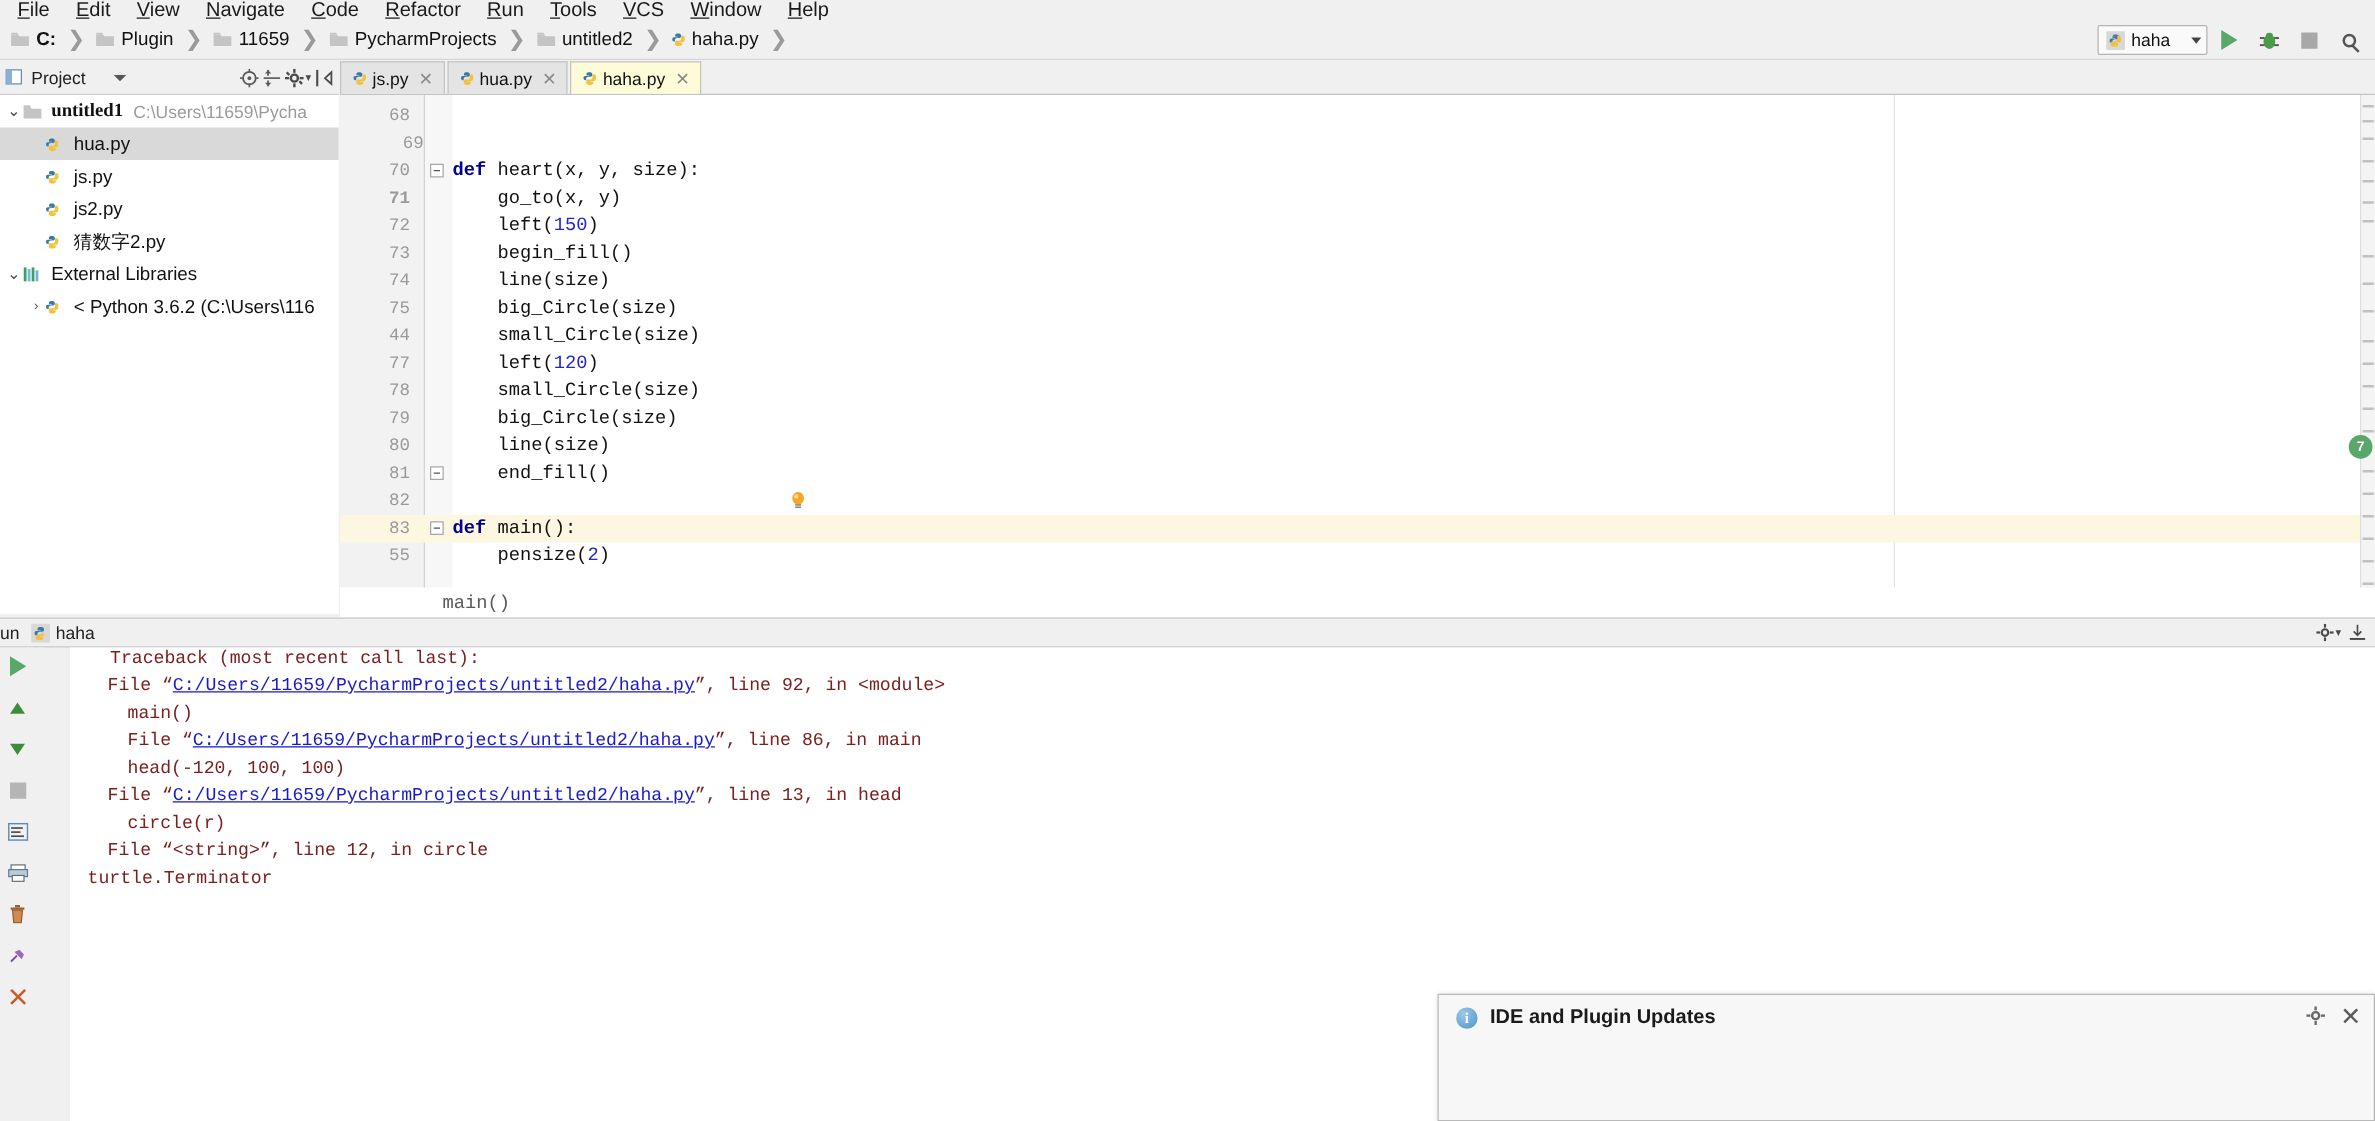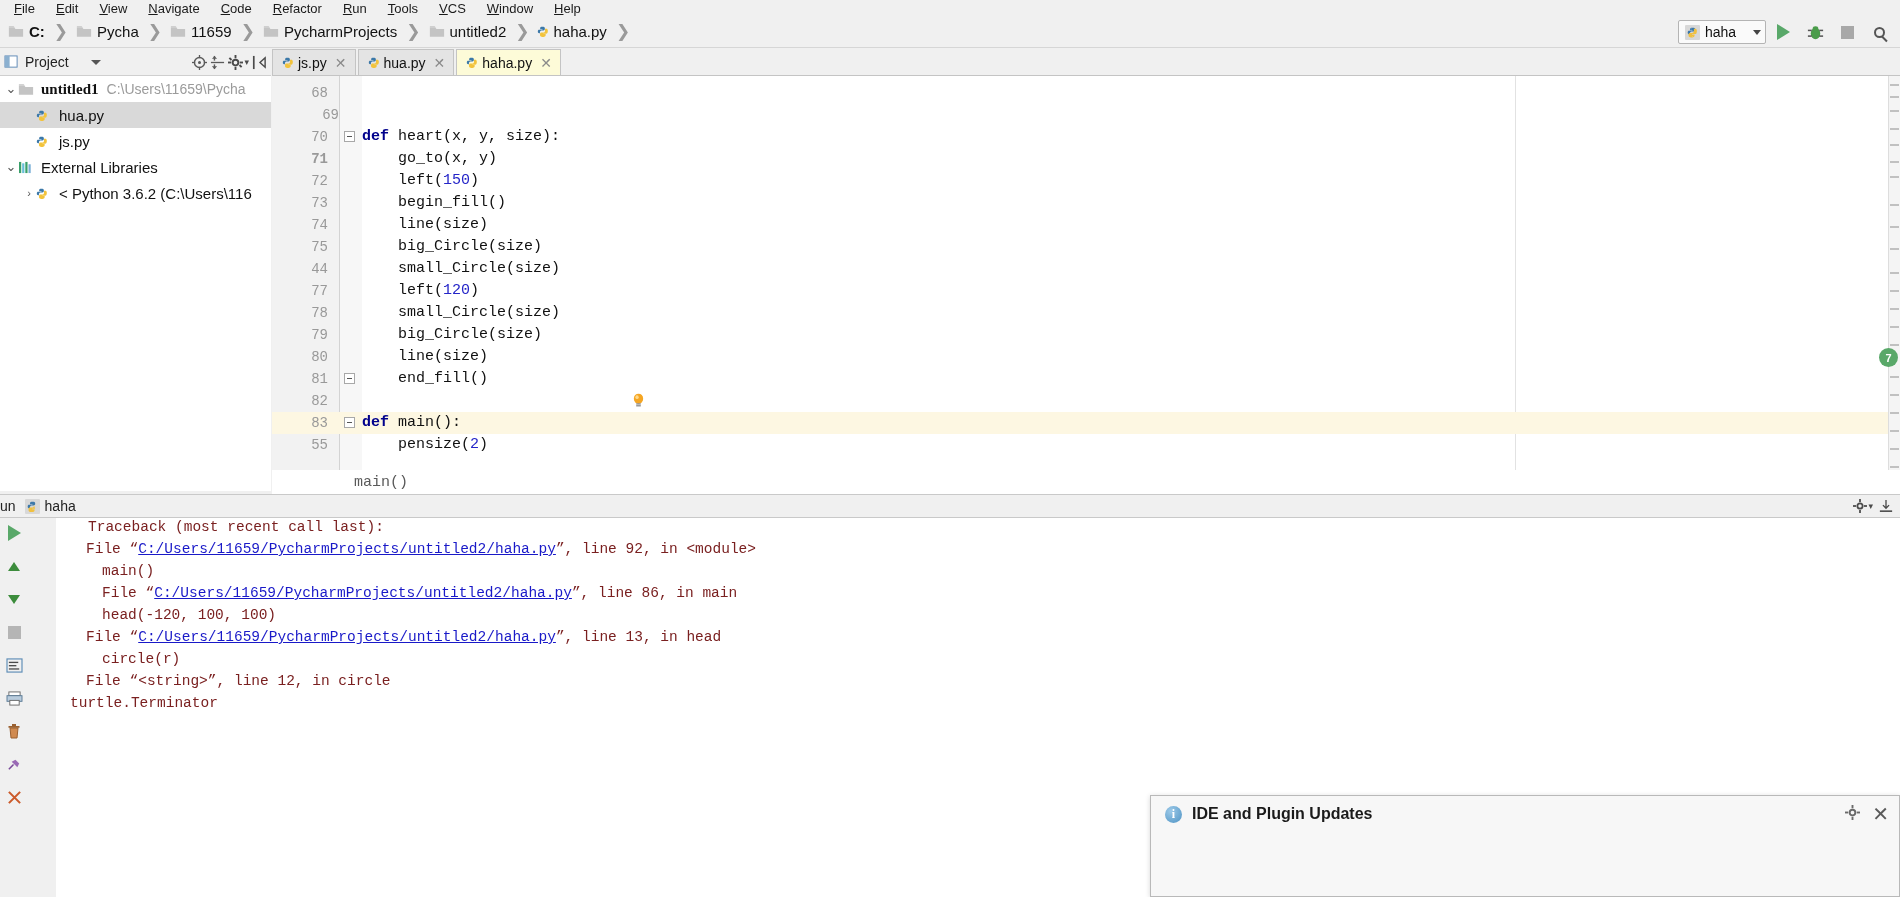--- a/index.html
+++ b/index.html
@@ -10,21 +10,21 @@
   }
   .app { position:relative; width:1900px; height:897px; background:#f0f0f0; }
 
   
   .menubar {
     position:absolute; left:0; top:0; width:1900px; height:16px;
     background:#f0f0f0; display:flex; align-items:flex-end;
     padding-left:4px; overflow:hidden;
   }
   .menu-item {
-    font-size:13px; color:#1a1a1a; padding:0 11px 0 10px;
+    font-size:16px; color:#1a1a1a; padding:0 11px 0 10px;
     line-height:15px; white-space:nowrap;
   }
   .menu-item u { text-decoration:underline; }
 
   
   .navbar {
     position:absolute; left:0; top:16px; width:1900px; height:32px;
     background:#f0f0f0; display:flex; align-items:center;
     border-bottom:1px solid #d6d6d6; padding-left:6px;
   }
@@ -266,21 +266,21 @@
         <span class="ctext">C:</span>
       </div>
       <span class="crumb-sep">❯</span>
       <div class="crumb">
         <span style="display: inline-flex; align-items: center;">
           <svg viewBox="0 0 18 14" style="width:16px;height:13px">
             <path d="M1 2.5h6l1.4 1.6H17V13H1z" fill="#c4c4c4"></path>
             <path d="M1 1h5.4l1.3 1.5H1z" fill="#c4c4c4"></path>
           </svg>
         </span>
-        <span class="ctext">Pycha</span>
+        <span class="ctext">Plugin</span>
       </div>
       <span class="crumb-sep">❯</span>
       <div class="crumb">
         <span style="display: inline-flex; align-items: center;">
           <svg viewBox="0 0 18 14" style="width:16px;height:13px">
             <path d="M1 2.5h6l1.4 1.6H17V13H1z" fill="#c4c4c4"></path>
             <path d="M1 1h5.4l1.3 1.5H1z" fill="#c4c4c4"></path>
           </svg>
         </span>
         <span class="ctext">11659</span>
@@ -418,20 +418,40 @@
       </div>
       <div class="trow" style="padding-left: 22px;">
         <span class="tw-arrow"></span>
         <span style="display: inline-flex; align-items: center; width: 17px; flex: 0 0 auto;">
           <svg viewBox="0 0 16 16" style="width:11px;height:11px">
             <path d="M7.8 1.2c-2 0-3.2.6-3.2 2v1.6h3.4v.6H3.2C1.8 5.4 1.2 6.3 1.2 7.9s.6 2.5 2 2.5h1.1V8.8c0-1.4 1.1-2.4 2.5-2.4h2.6c1.2 0 2-.8 2-1.9V3.2c0-1.3-1.4-2-3.6-2z" fill="#3b78a8"></path>
             <path d="M11.6 5.6v1.6c0 1.4-1.2 2.4-2.6 2.4H6.4c-1.2 0-2 .8-2 2v1.9c0 1.2 1 1.8 2.1 2.1 1.3.4 2.6.4 4.1 0 1-.3 2-.9 2-2.1v-1.7H9.2v-.6h4.3c1.2 0 1.7-.8 2-2.1.4-1.3.4-2.6 0-3.6-.3-1-.8-1.6-2-1.6h-1.9z" fill="#f2c33c"></path>
           </svg>
         </span>
         <span class="tname">js.py</span>
+      </div>
+      <div class="trow" style="padding-left: 22px;">
+        <span class="tw-arrow"></span>
+        <span style="display: inline-flex; align-items: center; width: 17px; flex: 0 0 auto;">
+          <svg viewBox="0 0 16 16" style="width:11px;height:11px">
+            <path d="M7.8 1.2c-2 0-3.2.6-3.2 2v1.6h3.4v.6H3.2C1.8 5.4 1.2 6.3 1.2 7.9s.6 2.5 2 2.5h1.1V8.8c0-1.4 1.1-2.4 2.5-2.4h2.6c1.2 0 2-.8 2-1.9V3.2c0-1.3-1.4-2-3.6-2z" fill="#3b78a8"></path>
+            <path d="M11.6 5.6v1.6c0 1.4-1.2 2.4-2.6 2.4H6.4c-1.2 0-2 .8-2 2v1.9c0 1.2 1 1.8 2.1 2.1 1.3.4 2.6.4 4.1 0 1-.3 2-.9 2-2.1v-1.7H9.2v-.6h4.3c1.2 0 1.7-.8 2-2.1.4-1.3.4-2.6 0-3.6-.3-1-.8-1.6-2-1.6h-1.9z" fill="#f2c33c"></path>
+          </svg>
+        </span>
+        <span class="tname">js2.py</span>
+      </div>
+      <div class="trow" style="padding-left: 22px;">
+        <span class="tw-arrow"></span>
+        <span style="display: inline-flex; align-items: center; width: 17px; flex: 0 0 auto;">
+          <svg viewBox="0 0 16 16" style="width:11px;height:11px">
+            <path d="M7.8 1.2c-2 0-3.2.6-3.2 2v1.6h3.4v.6H3.2C1.8 5.4 1.2 6.3 1.2 7.9s.6 2.5 2 2.5h1.1V8.8c0-1.4 1.1-2.4 2.5-2.4h2.6c1.2 0 2-.8 2-1.9V3.2c0-1.3-1.4-2-3.6-2z" fill="#3b78a8"></path>
+            <path d="M11.6 5.6v1.6c0 1.4-1.2 2.4-2.6 2.4H6.4c-1.2 0-2 .8-2 2v1.9c0 1.2 1 1.8 2.1 2.1 1.3.4 2.6.4 4.1 0 1-.3 2-.9 2-2.1v-1.7H9.2v-.6h4.3c1.2 0 1.7-.8 2-2.1.4-1.3.4-2.6 0-3.6-.3-1-.8-1.6-2-1.6h-1.9z" fill="#f2c33c"></path>
+          </svg>
+        </span>
+        <span class="tname">猜数字2.py</span>
       </div>
       <div class="trow" style="padding-left: 4px;">
         <span class="tw-arrow" style="font-size: 13px; line-height: 8px;">⌄</span>
         <span style="display: inline-flex; align-items: center; width: 17px; flex: 0 0 auto;">
           <svg viewBox="0 0 16 14" style="width:15px;height:13px">
             <rect x="1" y="1" width="2.4" height="12" fill="#3aa06a"></rect>
             <rect x="4.4" y="2.5" width="2.4" height="10.5" fill="#6abfd8"></rect>
             <rect x="7.8" y="1" width="2.4" height="12" fill="#3aa06a"></rect>
             <rect x="11.2" y="3.5" width="2.4" height="9.5" fill="#7ab0d8"></rect>
           </svg>

